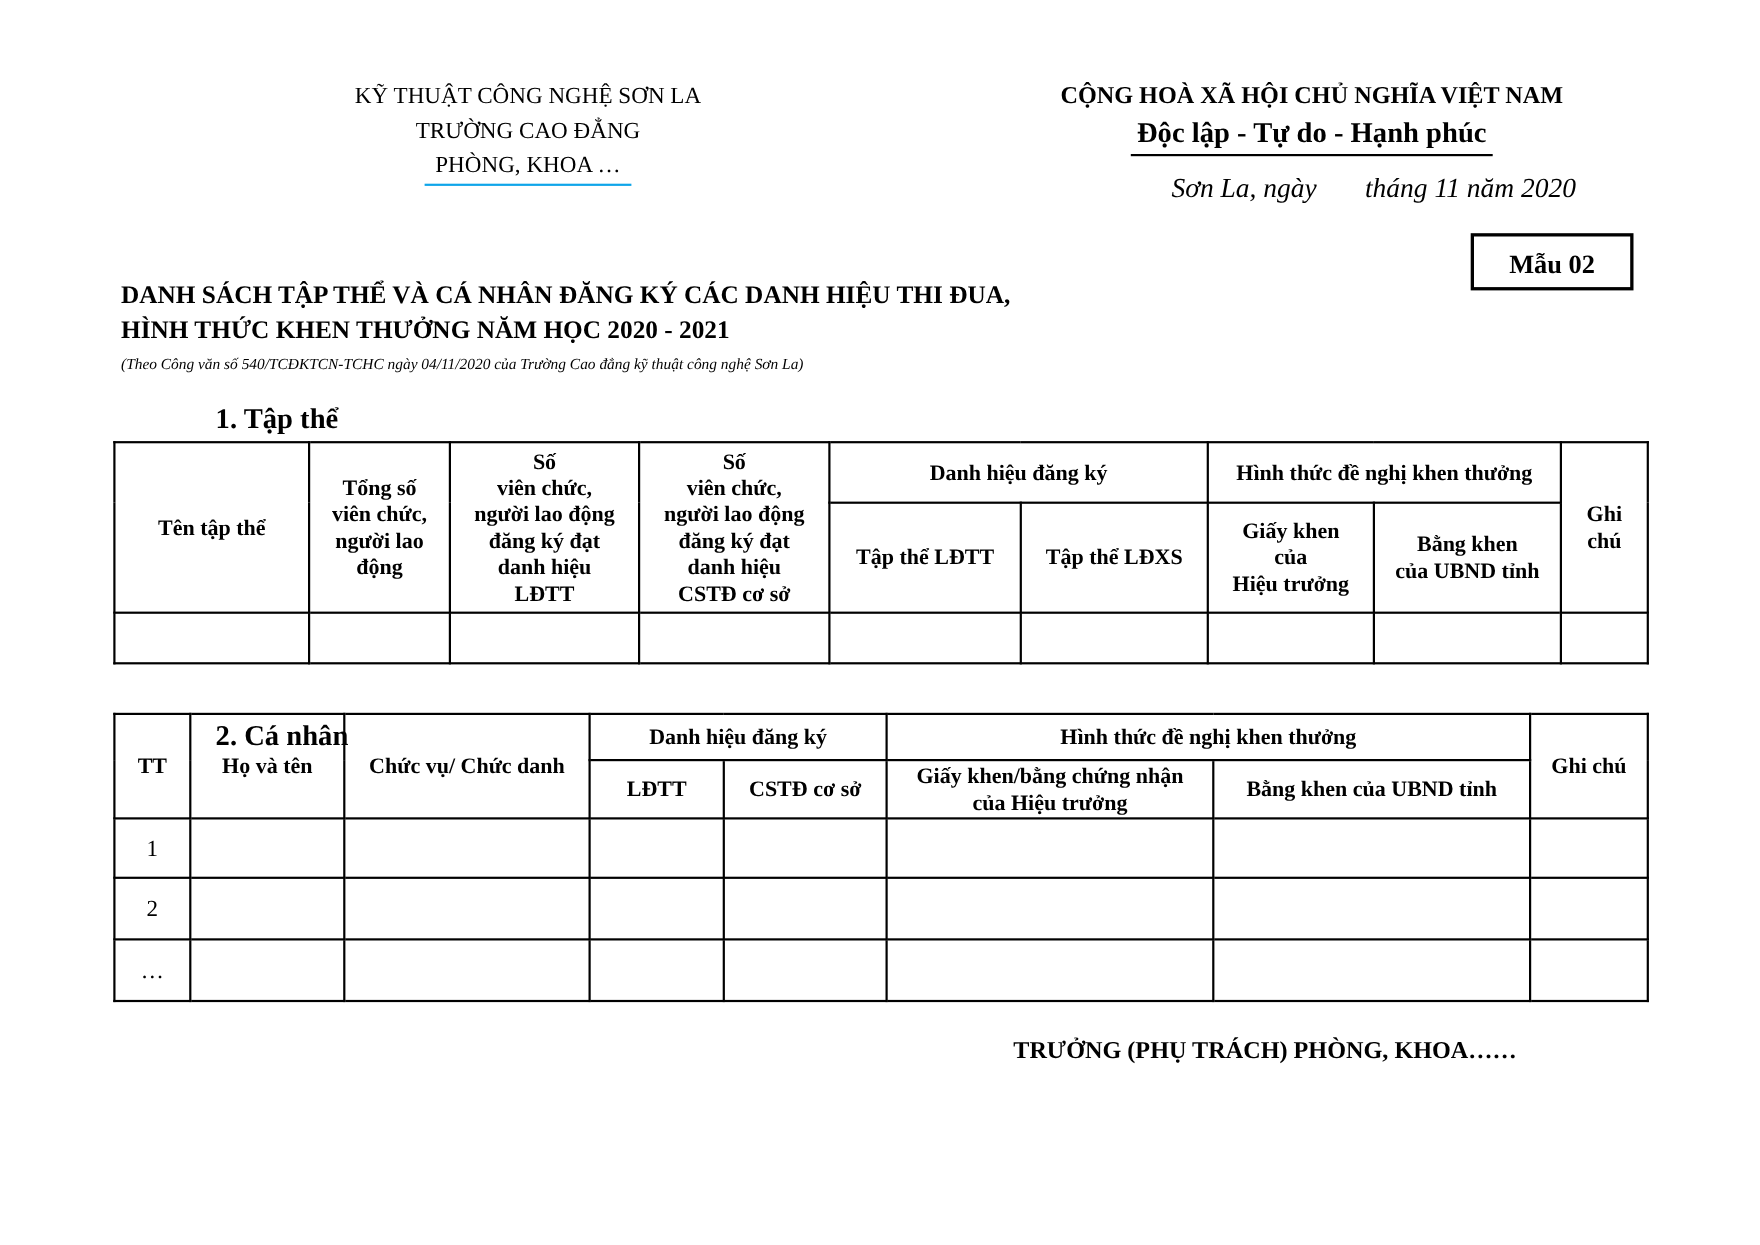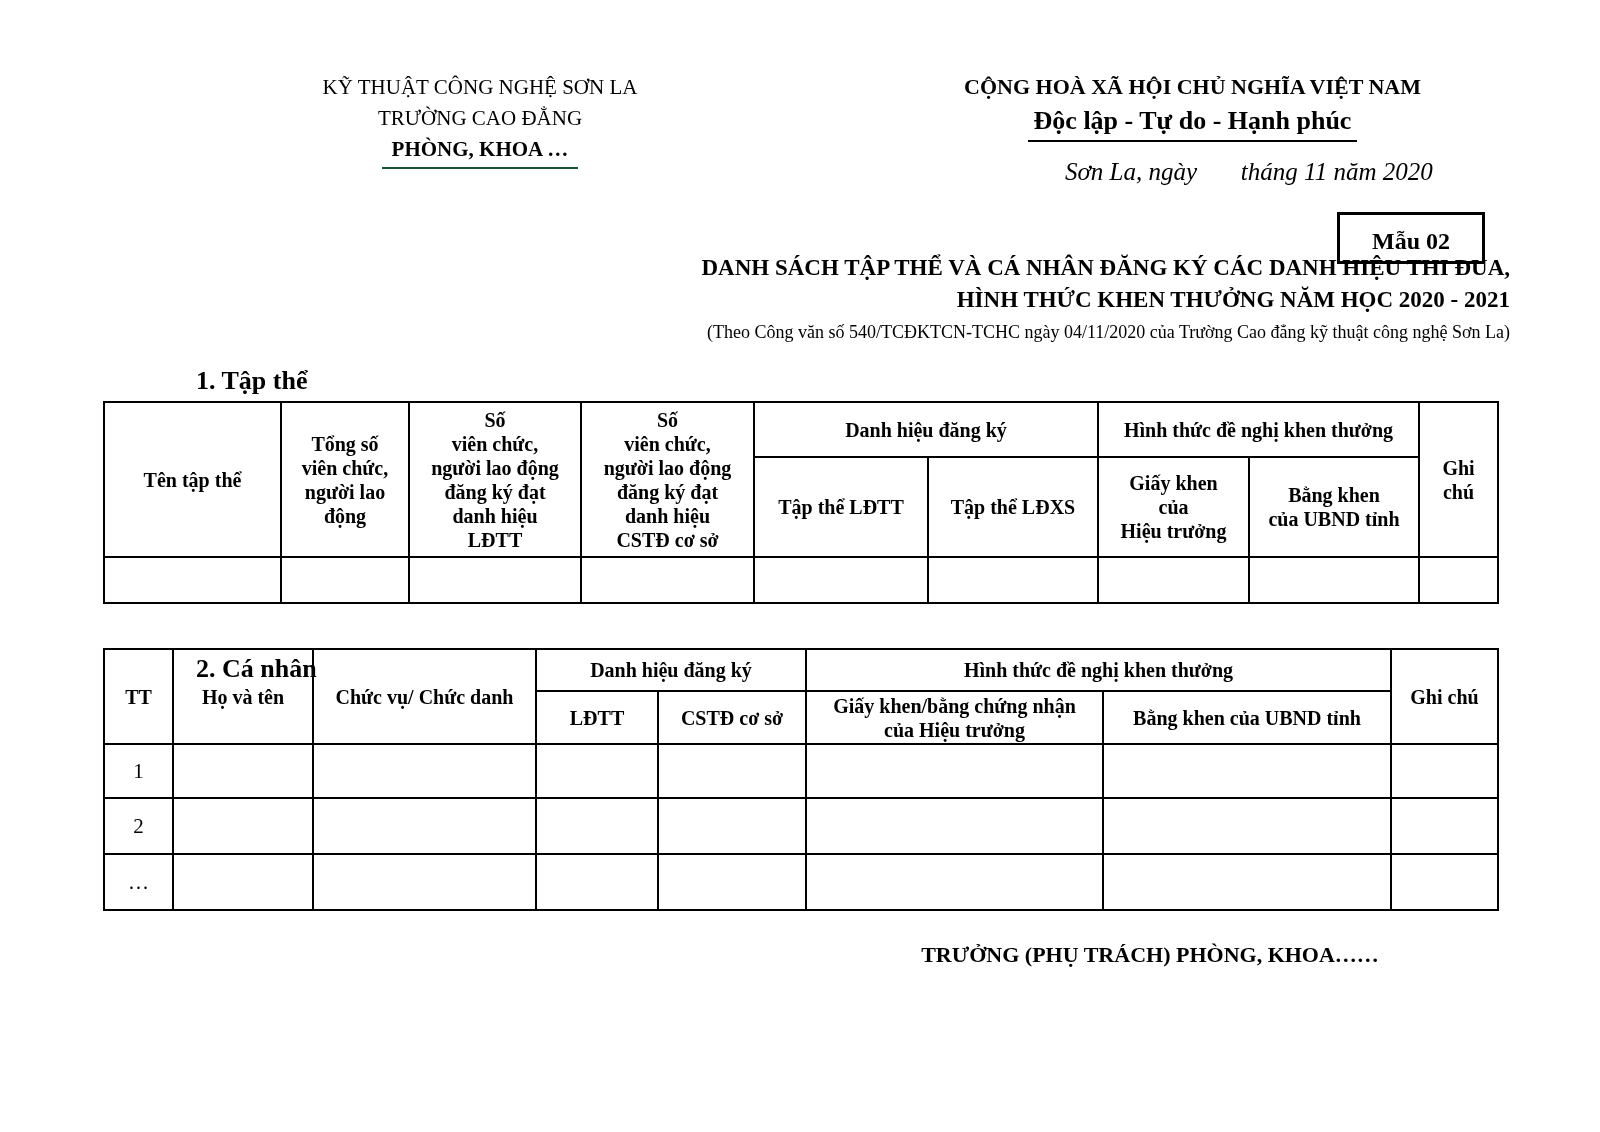--- a/index.html
+++ b/index.html
@@ -5,34 +5,34 @@
   html,body{margin:0;padding:0;}
   body{
     width:1600px;height:1132px;background:#ffffff;color:#000;
     font-family:"Liberation Serif","DejaVu Serif",serif;
     position:relative;overflow:hidden;
   }
   .abs{position:absolute;}
 
   
   .org-block{left:260px;top:72px;width:440px;text-align:center;font-size:21px;line-height:31px;}
-  .org-dept{font-weight:bold;display:inline-block;border-bottom:2px solid #14532d;padding:0 10px 2px 10px;text-align:right;}
+  .org-dept{font-weight:normal;display:inline-block;border-bottom:2px solid #0ea5e9;padding:0 10px 2px 10px;text-align:right;}
   .nat-block{left:905px;top:72px;width:575px;text-align:center;}
   .nat-line1{font-weight:bold;font-size:22px;line-height:30px;}
   .nat-line2{font-weight:bold;font-size:26px;display:inline-block;border-bottom:2px solid #000;padding:0 6px 4px 6px;margin-top:4px;}
   .date-line{left:1065px;top:158px;font-size:25px;font-style:italic;white-space:pre;}
 
   .form-badge{
     left:1337px;top:212px;width:148px;height:52px;border:3px solid #000;
     font-weight:bold;font-size:24px;text-align:center;line-height:52px;box-sizing:border-box;
   }
 
-  .title-block{left:110px;top:252px;width:1400px;text-align:right;}
+  .title-block{left:110px;top:252px;width:1400px;text-align:left;}
   .title-line{font-weight:bold;font-size:23px;line-height:32px;}
-  .subtitle{font-size:18px;line-height:28px;margin-top:2px;}
+  .subtitle{font-style:italic;font-size:14px;line-height:28px;margin-top:2px;}
 
   .section-heading{font-weight:bold;font-size:26px;}
   .s1-heading{left:196px;top:366px;}
   .s2-heading{left:196px;top:654px;}
 
   table{border-collapse:collapse;table-layout:fixed;}
   td,th{border:2px solid #000;padding:1px 4px;text-align:center;vertical-align:middle;box-sizing:border-box;}
   th{font-weight:bold;font-size:20px;line-height:1.2;white-space:pre-line;}
   td{font-size:21px;}
 

